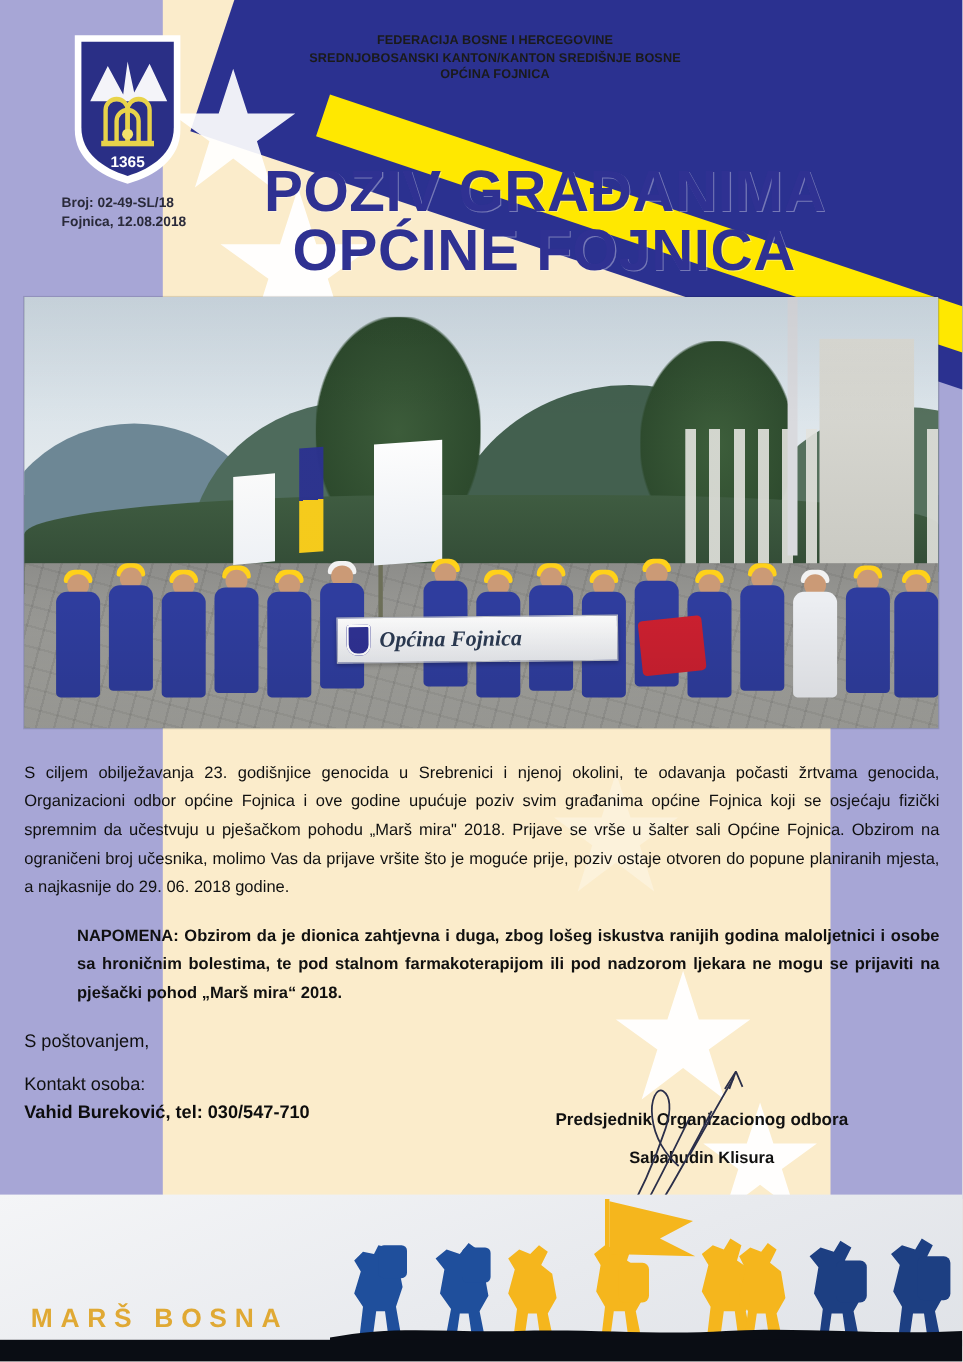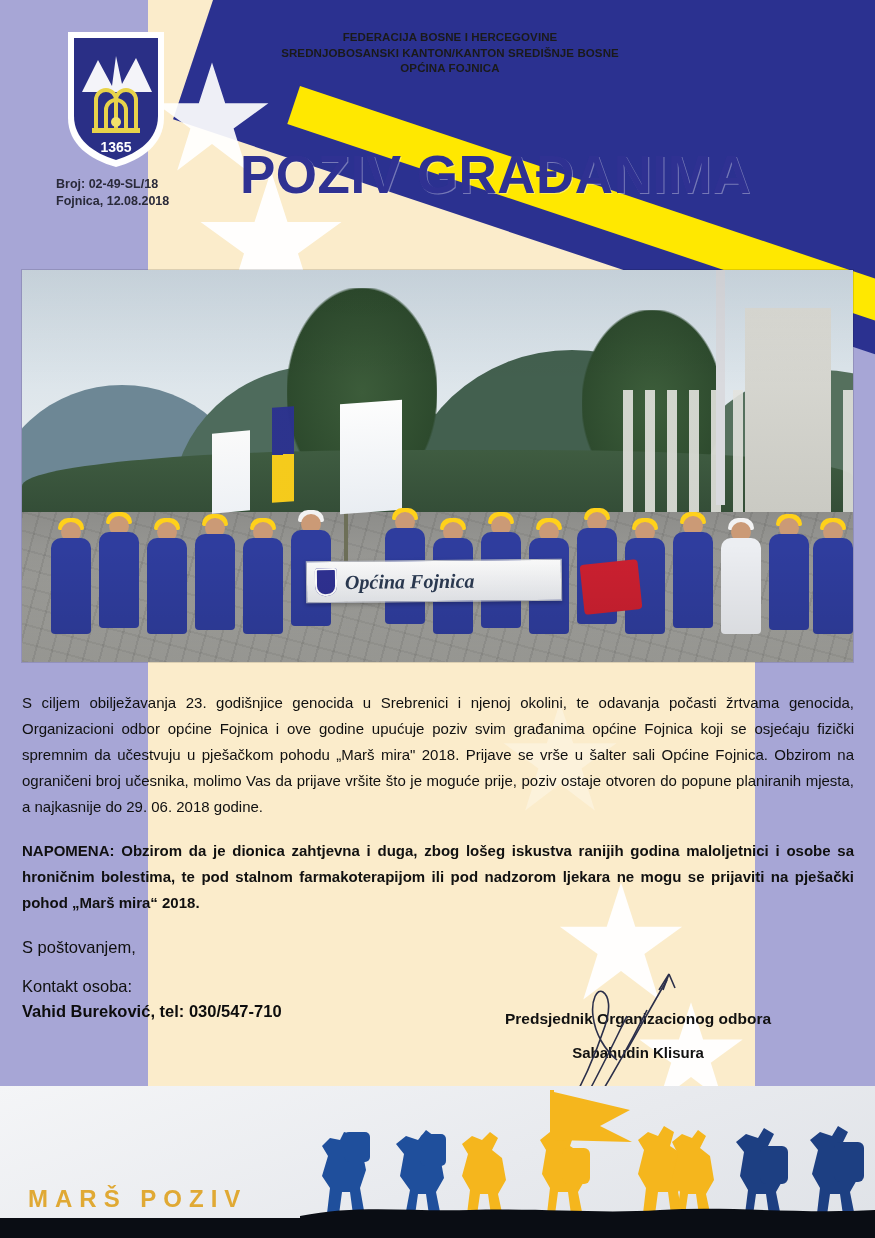--- a/index.html
+++ b/index.html
@@ -211,21 +211,21 @@
   }
 
   
   .body-copy{
     position:absolute;left:22px;top:690px;width:832px;z-index:9;
   }
   .para{
     font-size:15px;color:#101010;line-height:26px;
     text-align:justify;margin:0 0 18px 0;
   }
-  .para.bold{font-weight:bold;}
+  .para.bold{font-weight:bold;margin-left:48px;}
   .small-line{
     font-size:16.5px;color:#101010;line-height:26px;margin:0 0 14px 0;
   }
   .contact-label{font-size:16.5px;color:#101010;line-height:24px;margin:0;}
   .contact-name{font-size:16.5px;font-weight:bold;color:#0d0d0d;line-height:26px;margin:0;}
 
   
   .signature{
     position:absolute;right:72px;top:1008px;width:330px;
     text-align:center;z-index:9;
@@ -322,20 +322,21 @@
     <div>OPĆINA FOJNICA</div>
   </div>
 
   <div class="docmeta">
     <div>Broj: 02-49-SL/18</div>
     <div>Fojnica, 12.08.2018</div>
   </div>
 
   <div class="title">
     <div class="tline">POZIV GRAĐANIMA</div>
+    <div class="tline l2">OPĆINE FOJNICA</div>
   </div>
 
   <div class="photo">
     <div class="sky"></div>
     <div class="mountain m1"></div>
     <div class="mountain m2"></div>
     <div class="mountain m3"></div>
     <div class="mountain m4"></div>
     <div class="bigtree"></div>
     <div class="bigtree2"></div>
@@ -460,21 +461,21 @@
       <path class="sig-line" d="M124 60 L134 44 L128 60 M134 44 L140 58"></path>
     </svg>
   </div>
 
   <div class="signature">
     <div class="role">Predsjednik Organizacionog odbora</div>
     <div class="name">Sabahudin Klisura</div>
   </div>
 
   <div class="bottom">
-    <div class="marsmira">MARŠ POZIV</div>
+    <div class="marsmira">MARŠ BOSNA</div>
 
     <div class="marchers">
       <svg width="575" height="140" viewBox="0 0 575 140" aria-hidden="true">
         <g fill="#1f4f9c">
           <path d="M26 138 L30 104 L22 92 L28 72 L22 62 L30 54 L40 56 L44 48 L52 50 L50 60 L62 66 L66 86 L60 104 L66 138 L54 138 L50 108 L42 108 L38 138 Z"></path>
           <rect x="44" y="48" width="26" height="30" rx="5"></rect>
         </g>
         <g fill="#1f4f9c">
           <path d="M104 138 L110 106 L100 92 L104 70 L96 60 L106 52 L118 56 L126 46 L134 52 L128 64 L140 72 L144 94 L136 108 L142 138 L130 138 L126 110 L118 110 L114 138 Z"></path>
           <rect x="120" y="50" width="26" height="32" rx="5"></rect>

